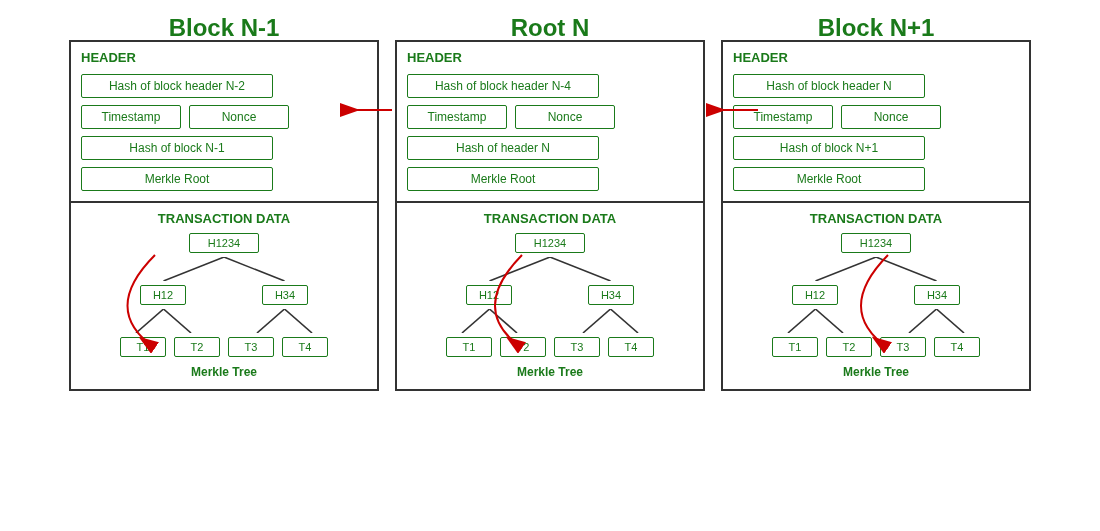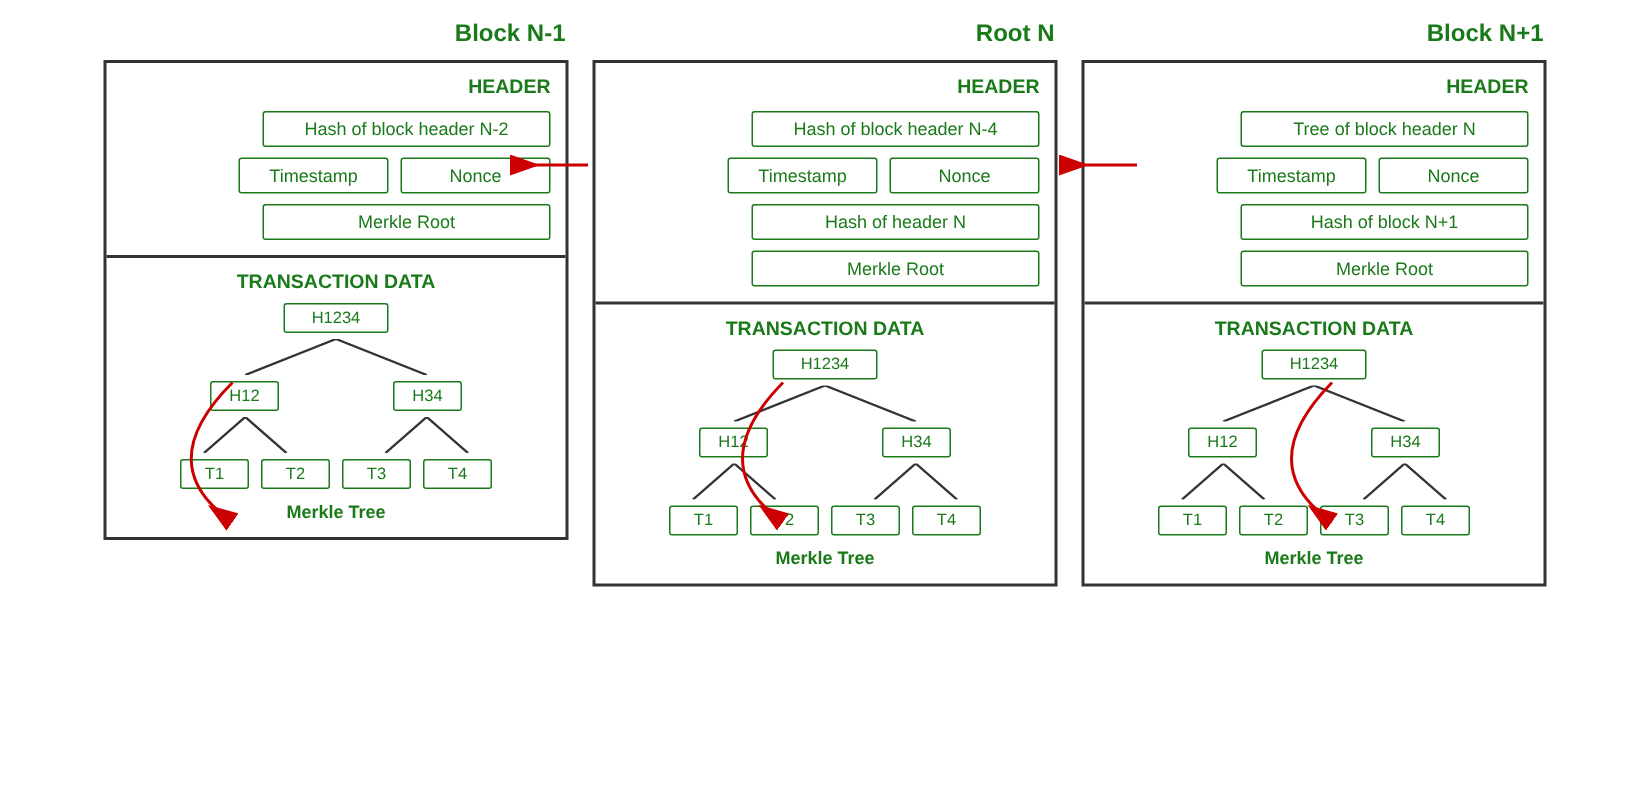--- a/index.html
+++ b/index.html
@@ -26,34 +26,34 @@
     .block {
       display: flex;
       flex-direction: column;
       width: 310px;
       border: 2px solid #333;
       margin: 0 8px;
       margin-top: 30px;
       position: relative;
     }
     .block-title {
-      text-align: right;
-      font-size: 16px;
+      text-align: center;
+      font-size: 24px;
       font-weight: bold;
       color: #1a7a1a;
       position: absolute;
       top: -28px;
       width: 100%;
     }
     .header-section {
       border-bottom: 2px solid #333;
       padding: 8px 10px 10px 10px;
       display: flex;
       flex-direction: column;
-      align-items: flex-end;
+      align-items: flex-start;
       gap: 7px;
     }
     .section-label {
       font-size: 13px;
       font-weight: bold;
       color: #1a7a1a;
       text-align: center;
       margin-bottom: 2px;
     }
     .box {
@@ -134,20 +134,21 @@
 
   <div class="block">
     <div class="block-title">Block N-1</div>
     <div class="header-section">
       <div class="section-label">HEADER</div>
       <div class="box box-wide">Hash of block header N-2</div>
       <div class="box-row">
         <div class="box box-medium">Timestamp</div>
         <div class="box box-medium">Nonce</div>
       </div>
+      <div class="box box-wide">Hash of block N-1</div>
       <div class="box box-wide">Merkle Root</div>
     </div>
     <div class="transaction-section">
       <div class="section-label">TRANSACTION DATA</div>
       <div class="tree-container">
 
         <div class="tree-level">
           <div class="box box-small box-h1234">H1234</div>
         </div>
 
@@ -219,21 +220,21 @@
         </div>
         <div class="tree-label">Merkle Tree</div>
       </div>
     </div>
   </div>
 
   <div class="block">
     <div class="block-title">Block N+1</div>
     <div class="header-section">
       <div class="section-label">HEADER</div>
-      <div class="box box-wide">Tree of block header N</div>
+      <div class="box box-wide">Hash of block header N</div>
       <div class="box-row">
         <div class="box box-medium">Timestamp</div>
         <div class="box box-medium">Nonce</div>
       </div>
       <div class="box box-wide">Hash of block N+1</div>
       <div class="box box-wide">Merkle Root</div>
     </div>
     <div class="transaction-section">
       <div class="section-label">TRANSACTION DATA</div>
       <div class="tree-container">

